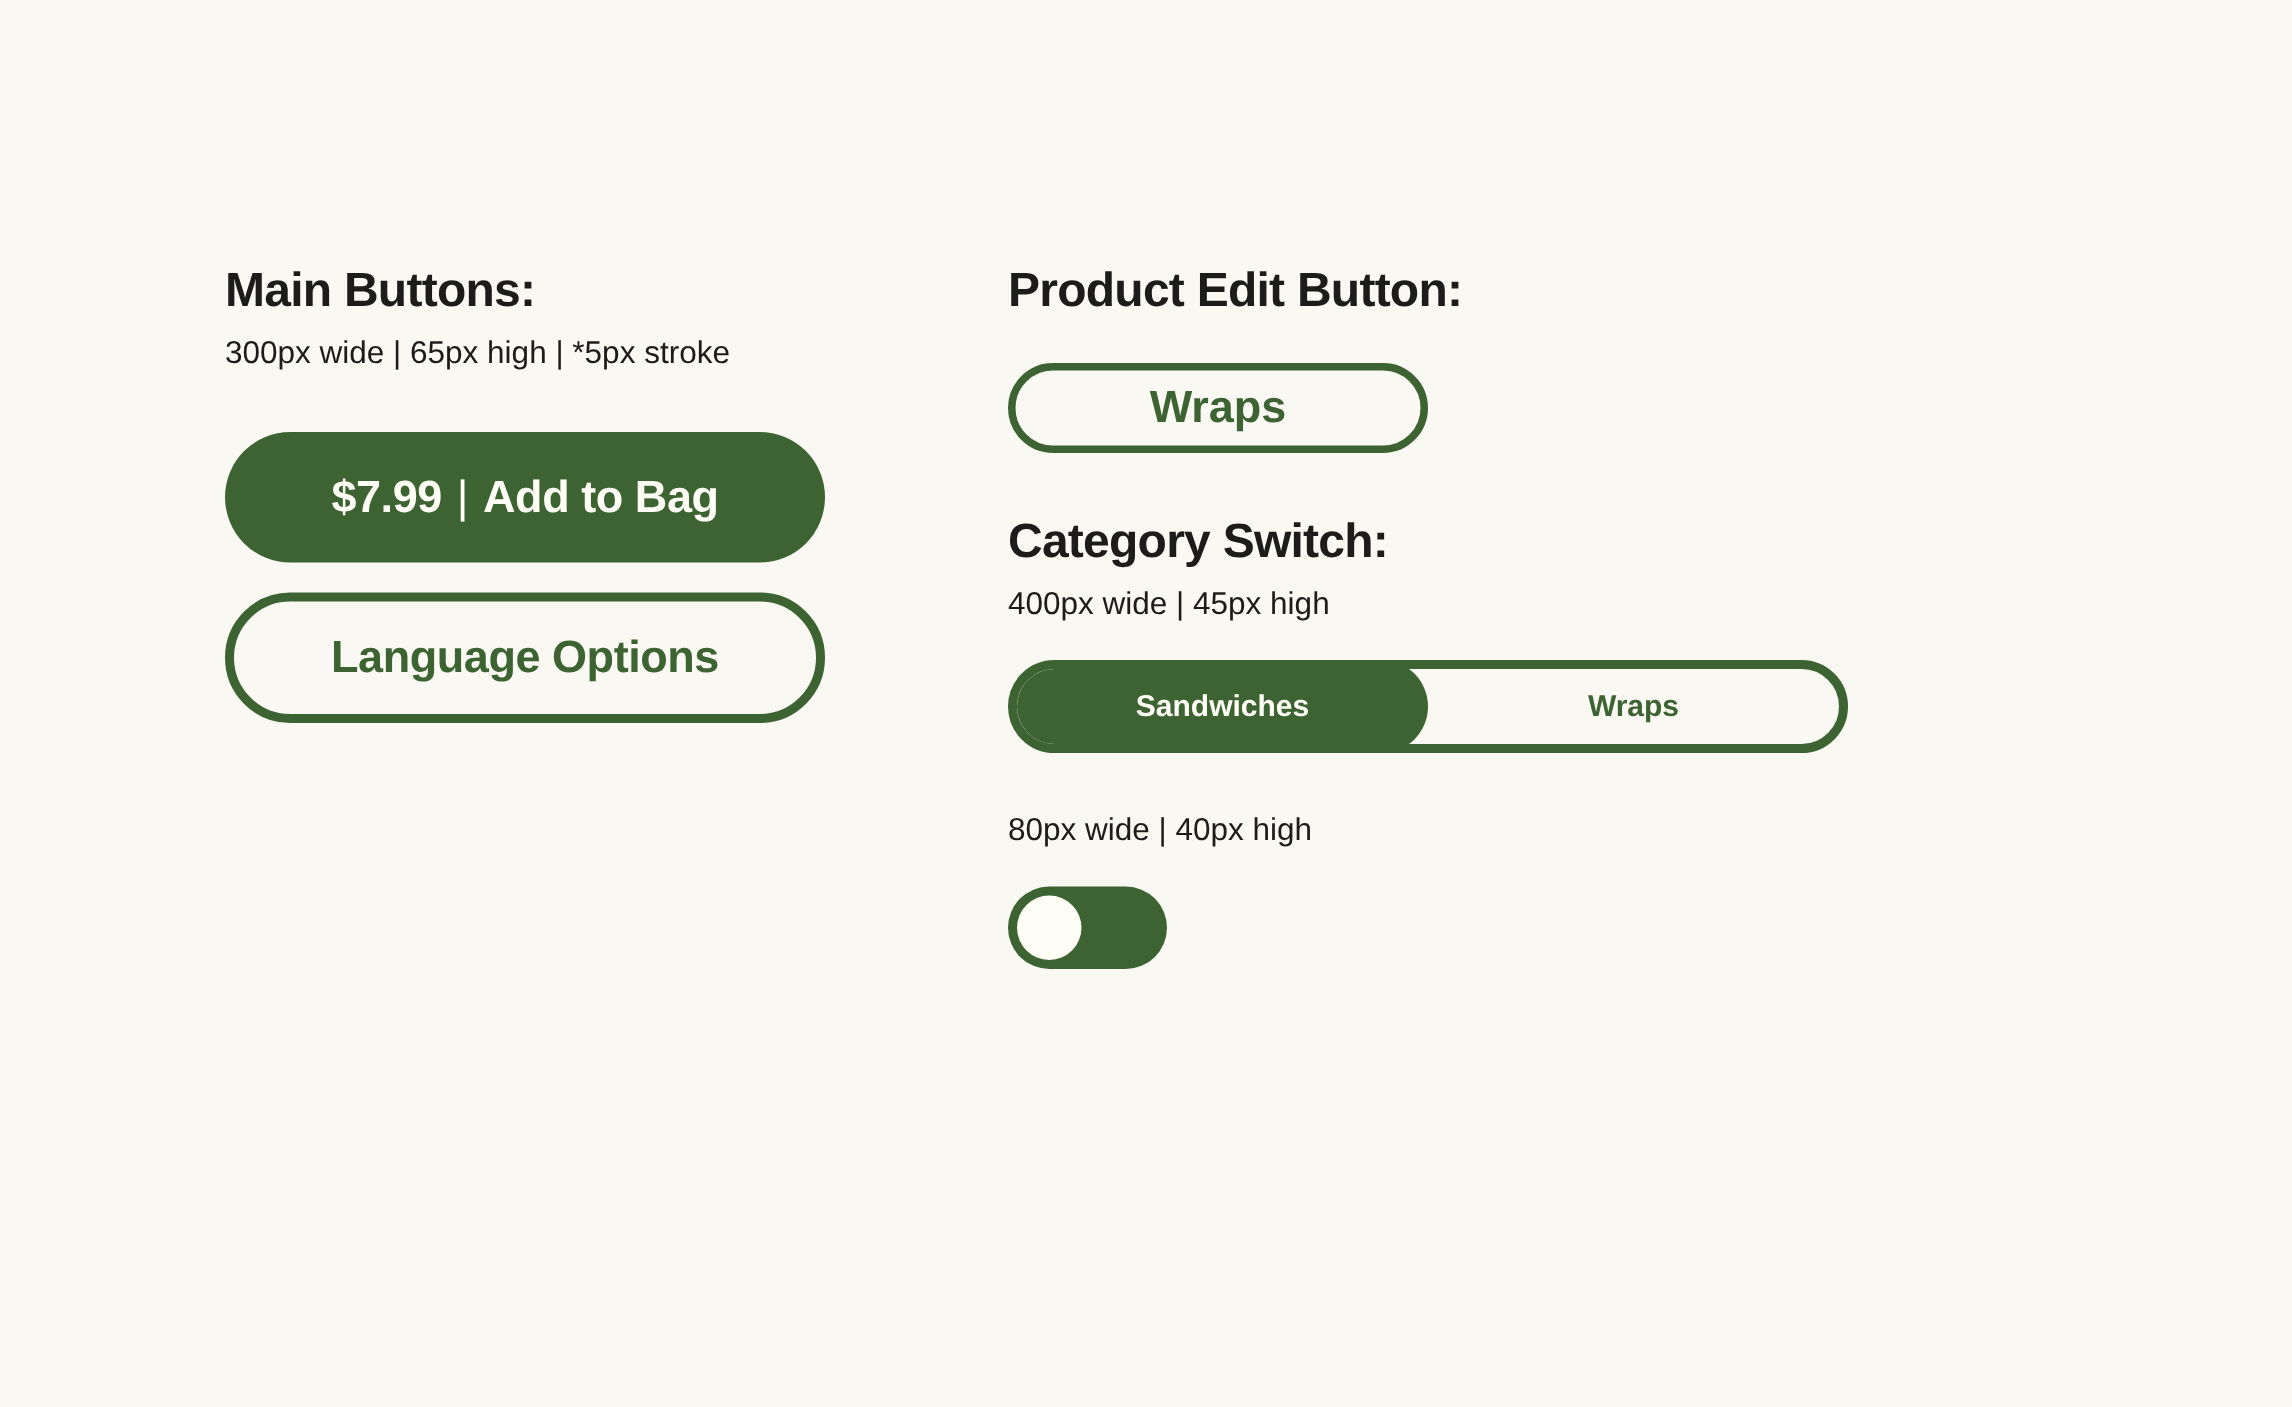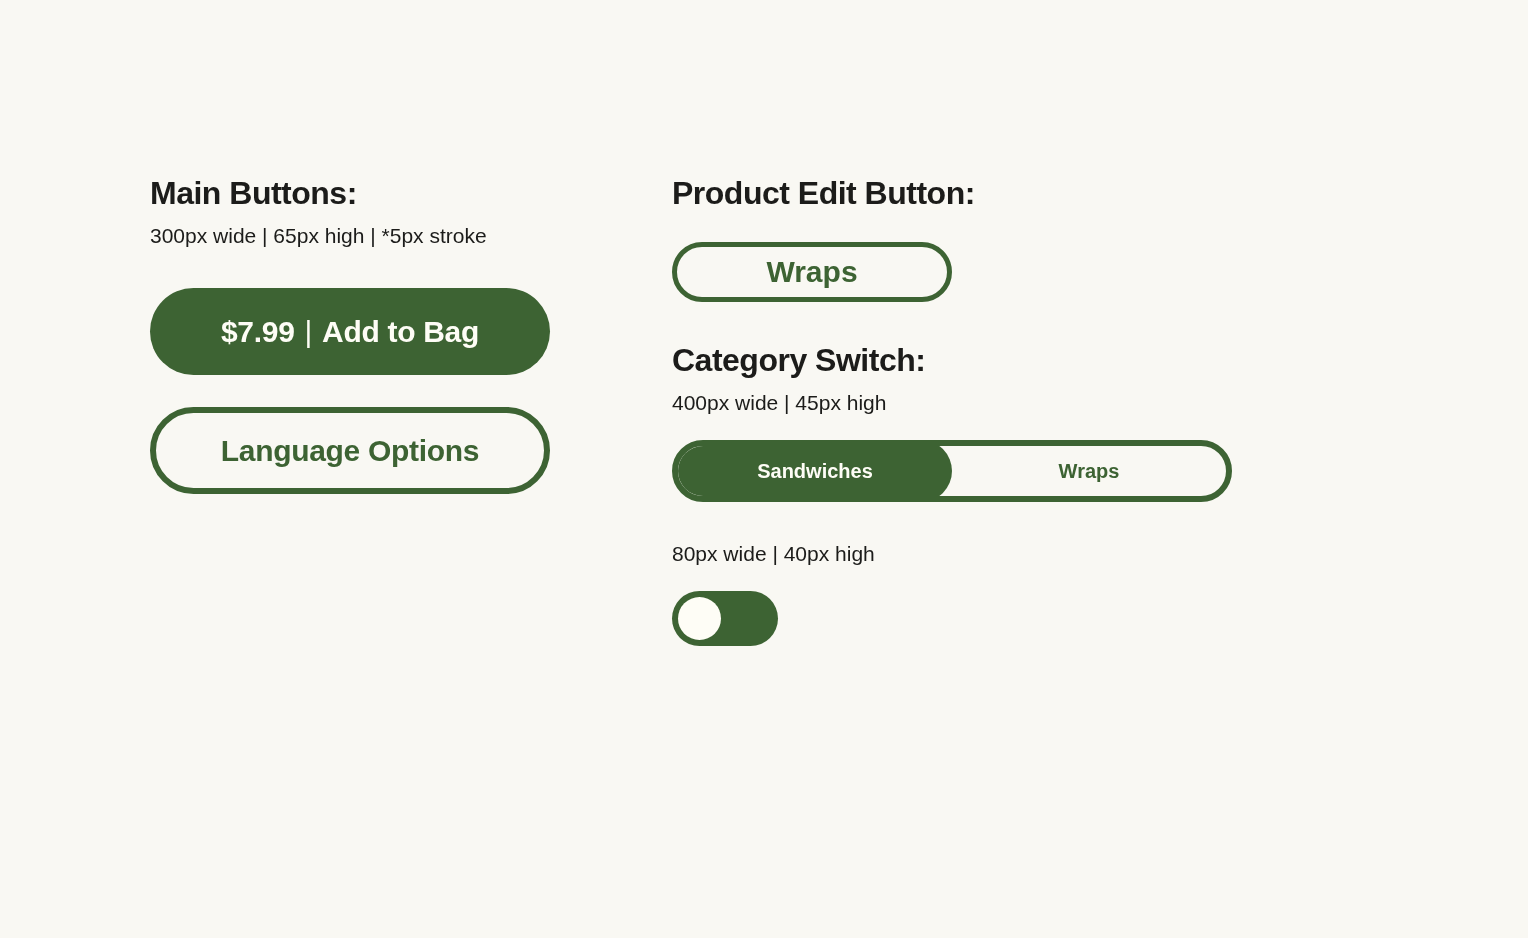--- a/index.html
+++ b/index.html
@@ -44,21 +44,21 @@
     color: #fefdf6;
     font-size: 30px;
     font-weight: 700;
     display: flex;
     align-items: center;
     justify-content: center;
     letter-spacing: -0.3px;
   }
   .btn-main-filled .pipe { margin: 0 10px; font-weight: 400; }
   .btn-main-outline {
-    margin-top: 32px;
+    margin-top: 20px;
     width: 400px;
     height: 87px;
     background: transparent;
     border: 6px solid #3d6333;
     border-radius: 999px;
     color: #3d6333;
     font-size: 30px;
     font-weight: 700;
     display: flex;
     align-items: center;

